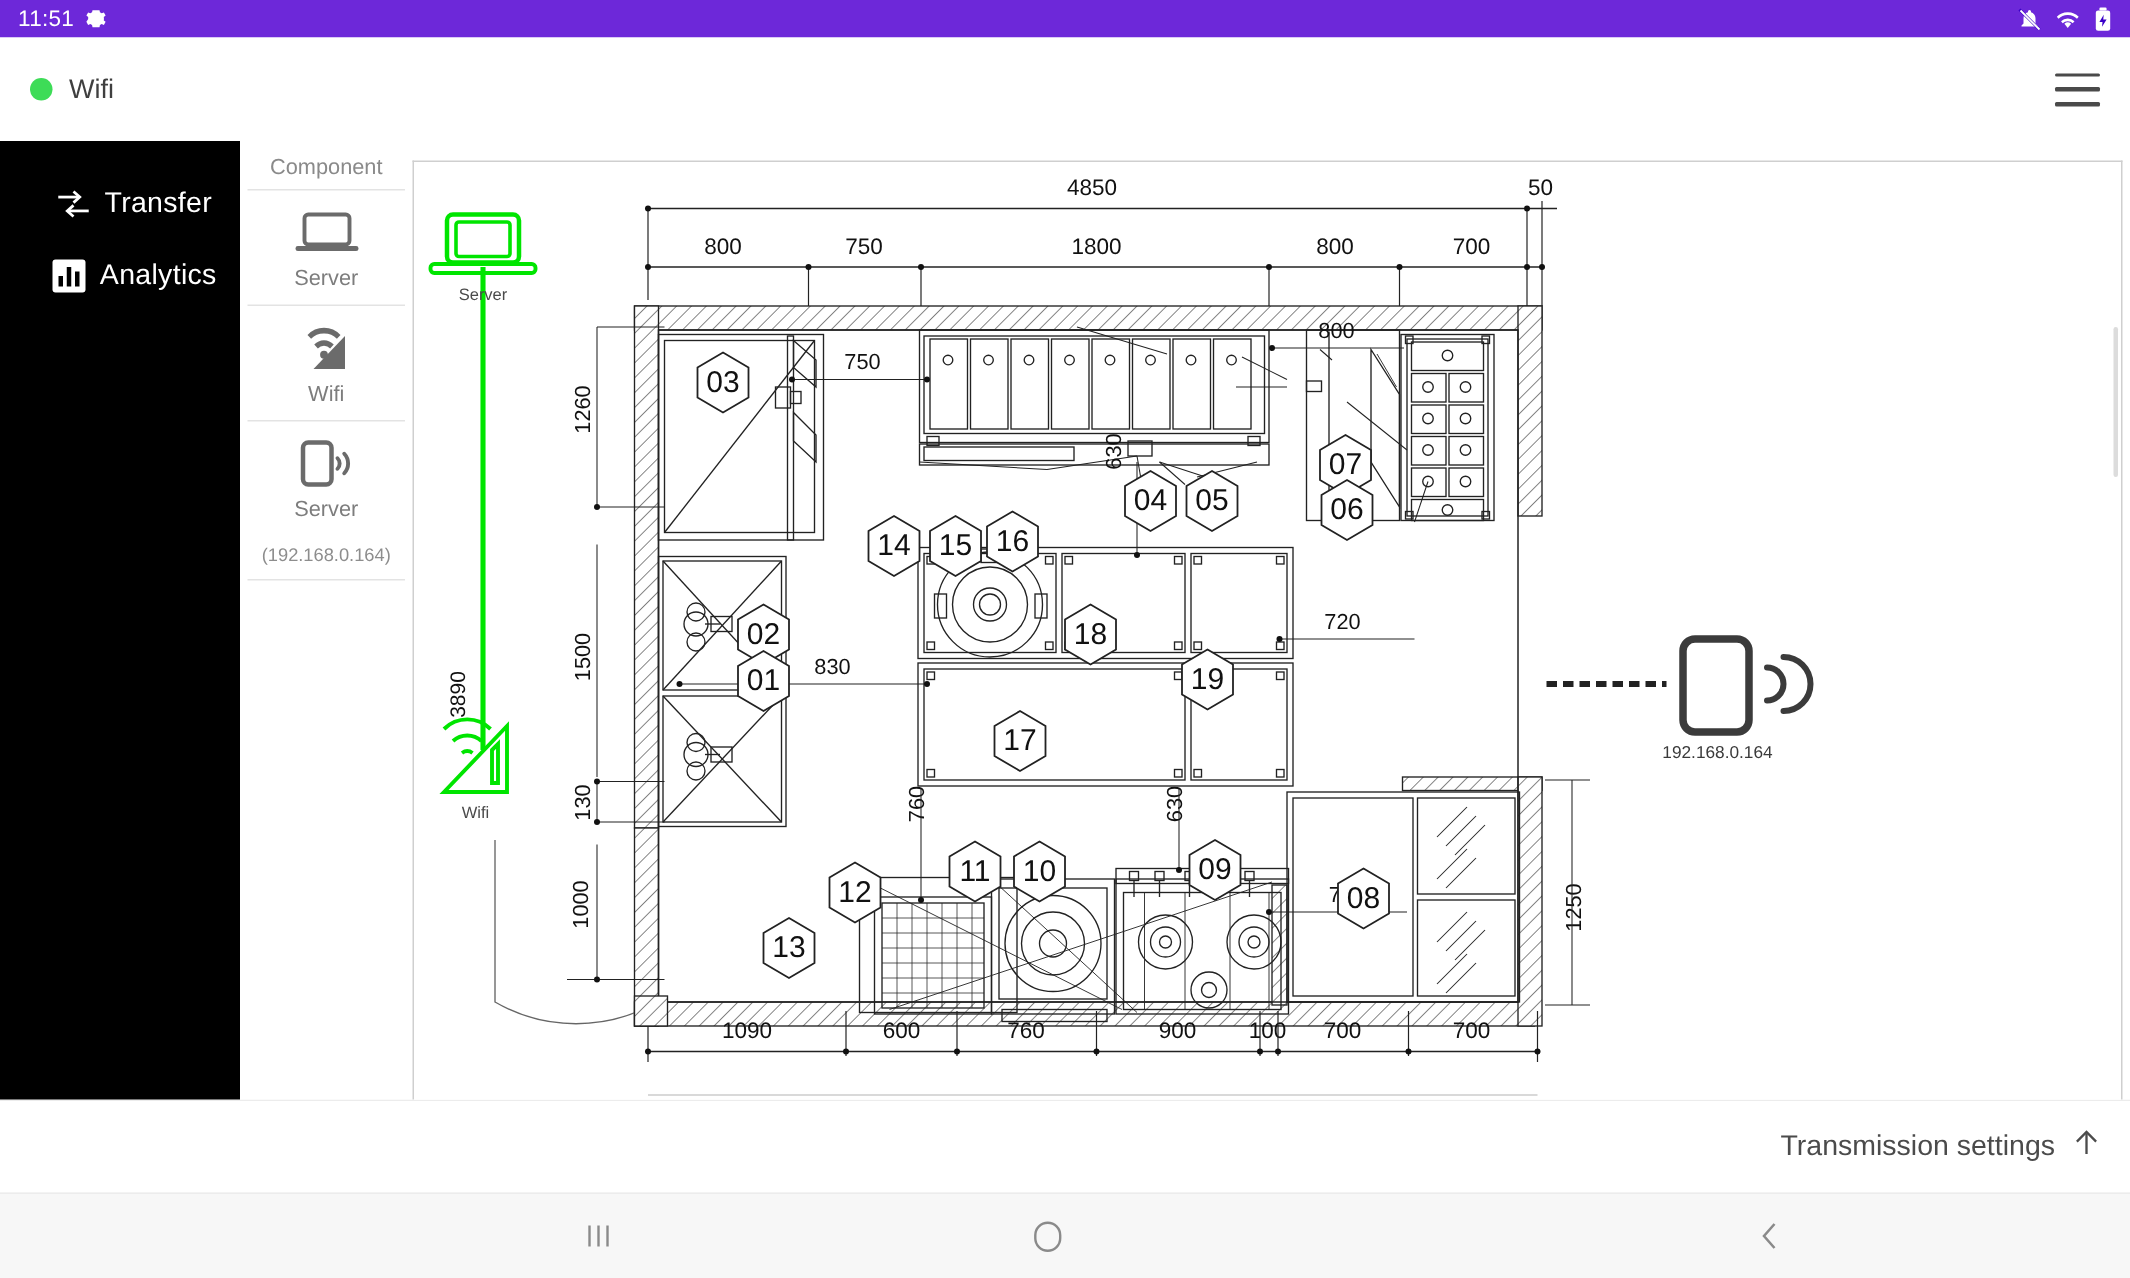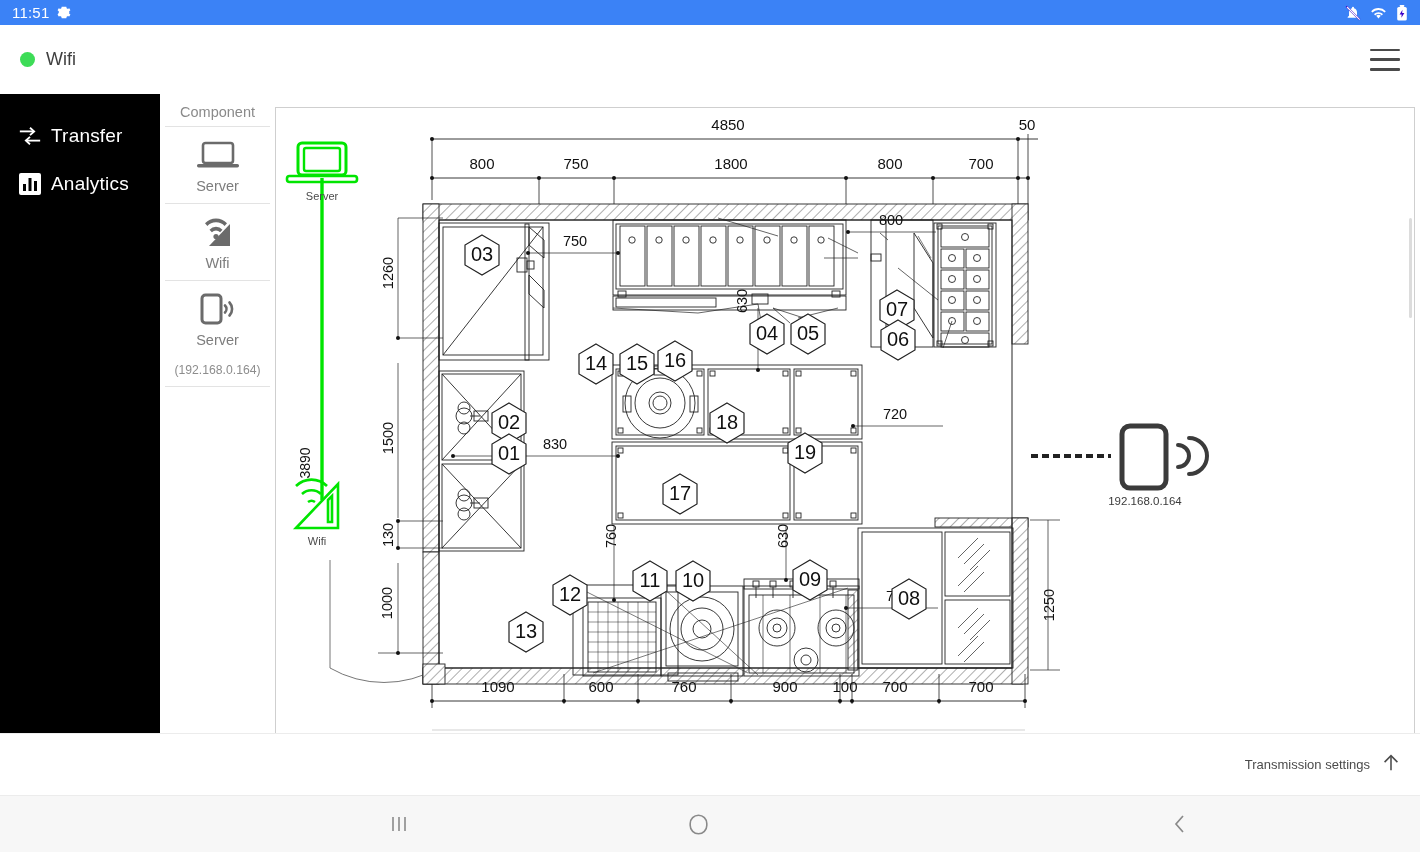--- a/index.html
+++ b/index.html
@@ -5,21 +5,21 @@
   * { margin:0; padding:0; box-sizing:border-box; }
   html,body { width:1420px; height:852px; overflow:hidden; }
   body {
     font-family:"Liberation Sans", sans-serif;
     background:#ffffff;
     -webkit-font-smoothing:antialiased;
   }
 
   
   #statusbar{
-    height:25px; background:#3b82f6; color:#fff;
+    height:25px; background:#6d28d9; color:#fff;
     display:flex; align-items:center; padding:0 12px;
     font-size:14px; position:relative;
   }
   #statusbar .time{ font-size:15px; letter-spacing:.2px; }
   #statusbar .gear{ margin-left:8px; font-size:13px; line-height:1; }
   #statusbar .sysicons{ margin-left:auto; display:flex; align-items:center; gap:9px; }
   #statusbar .sysicons svg{ display:block; }
 
   
   #appbar{
@@ -36,21 +36,21 @@
   
   #content{ display:flex; height:639px; }
 
   
   #navpanel{
     width:160px; background:#000; color:#fff; flex:0 0 160px;
     padding-top:18px;
   }
   .nav-item{
     display:flex; align-items:center; gap:9px;
-    padding:12px 0 12px 18px; cursor:pointer;
+    padding:12px 0 12px 18px; cursor:pointer;justify-content:center;
   }
   .nav-item .nav-label{ font-size:19px; letter-spacing:.2px; }
   .nav-icon{ width:24px; height:24px; display:flex; align-items:center; justify-content:center;}
 
   
   #component{
     width:115px; flex:0 0 115px; background:#fff;
     display:flex; flex-direction:column; align-items:center;
     padding-top:6px;
   }
@@ -76,21 +76,21 @@
     position:absolute; right:2px; top:110px; width:3px; height:100px;
     background:#dcdcdc; border-radius:2px;
   }
 
   
   #transbar{
     height:62px; background:#fff; display:flex; align-items:center;
     justify-content:flex-end; padding-right:18px; gap:10px;
     border-top:1px solid #ececec;
   }
-  #transbar .t-label{ font-size:13px; color:#4b4b4b; }
+  #transbar .t-label{ font-size:19px; color:#4b4b4b; }
   #navbar{
     height:57px; background:#f7f7f7; display:flex; align-items:center;
     border-top:1px solid #ececec;
   }
   .navbtn{ flex:1; display:flex; align-items:center; justify-content:center; cursor:pointer; }
   .navbtn.recents{ flex:0 0 auto; width:118px; margin-left:340px; }
   svg{ overflow:visible; }
   text{ font-family:"Liberation Sans", sans-serif; }
 </style>
 </head>

